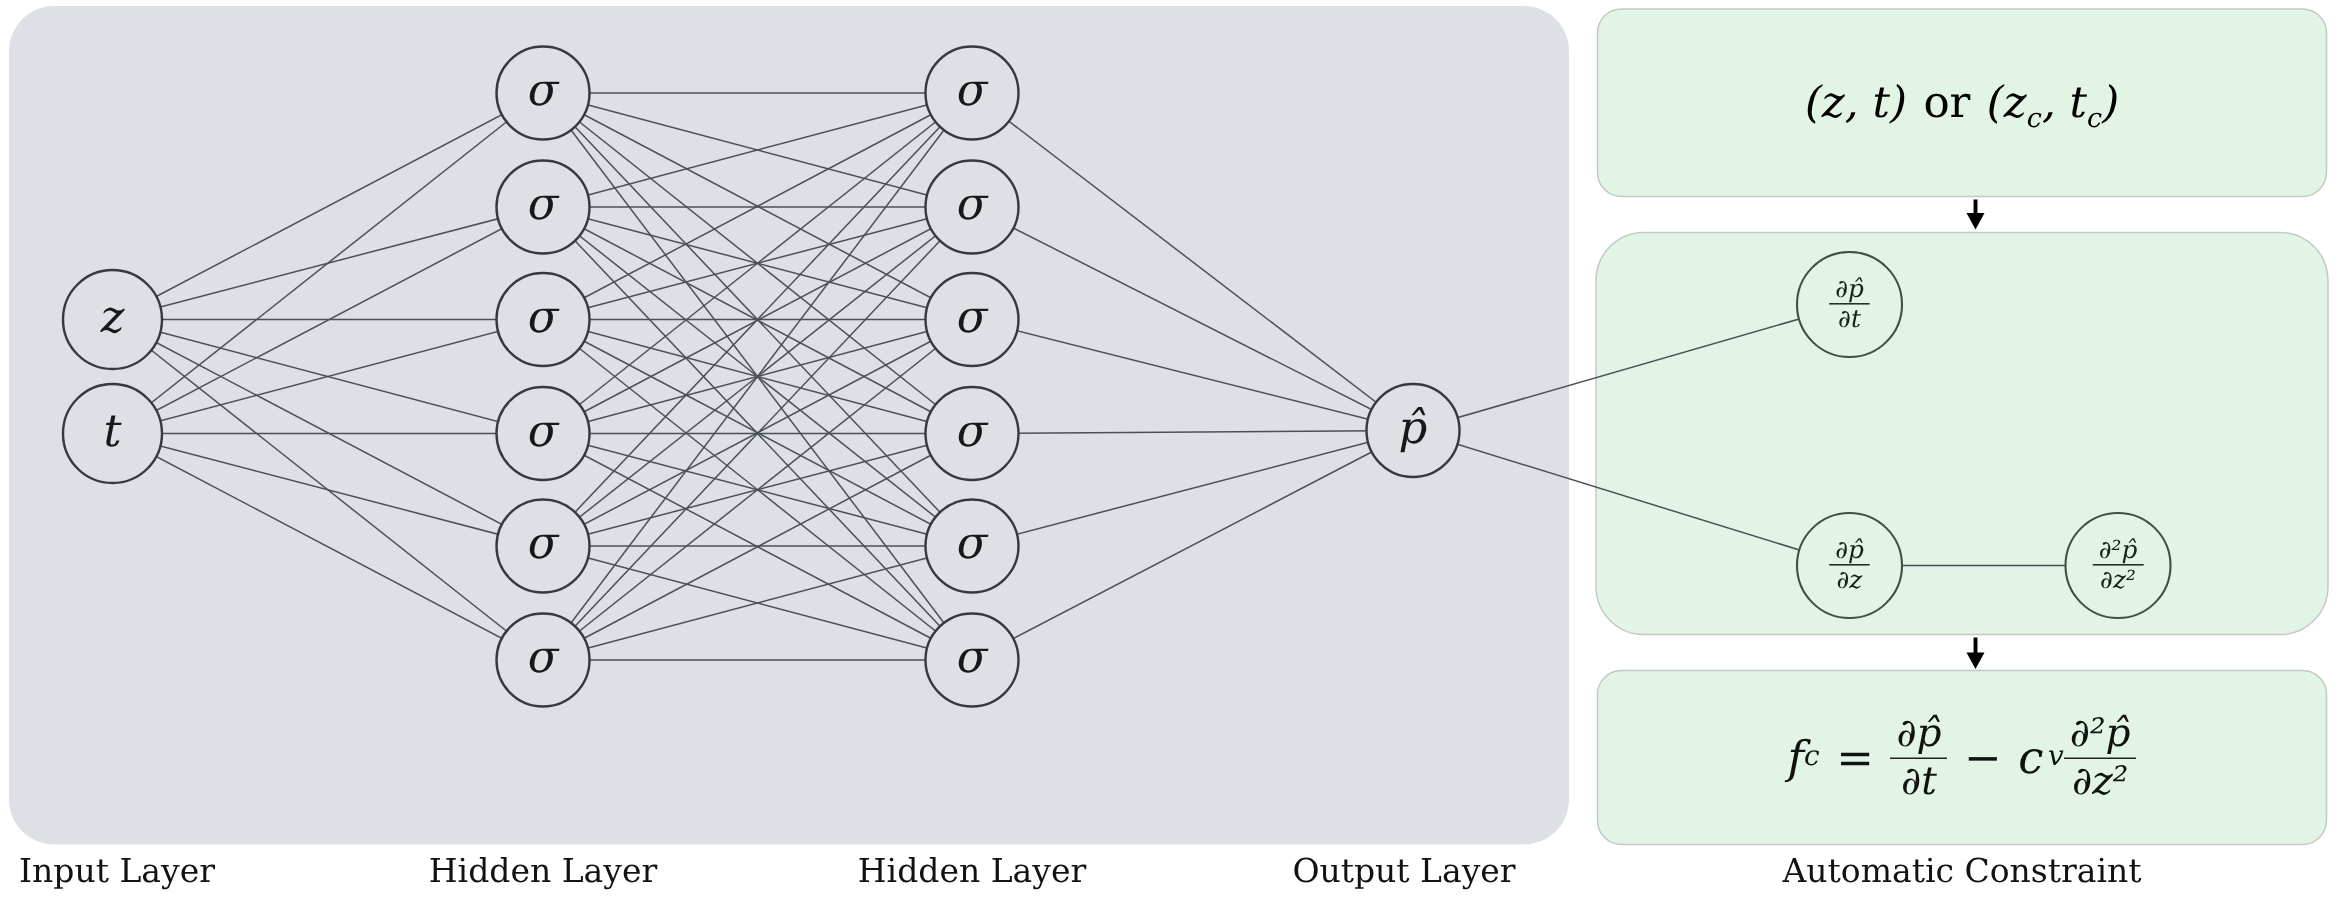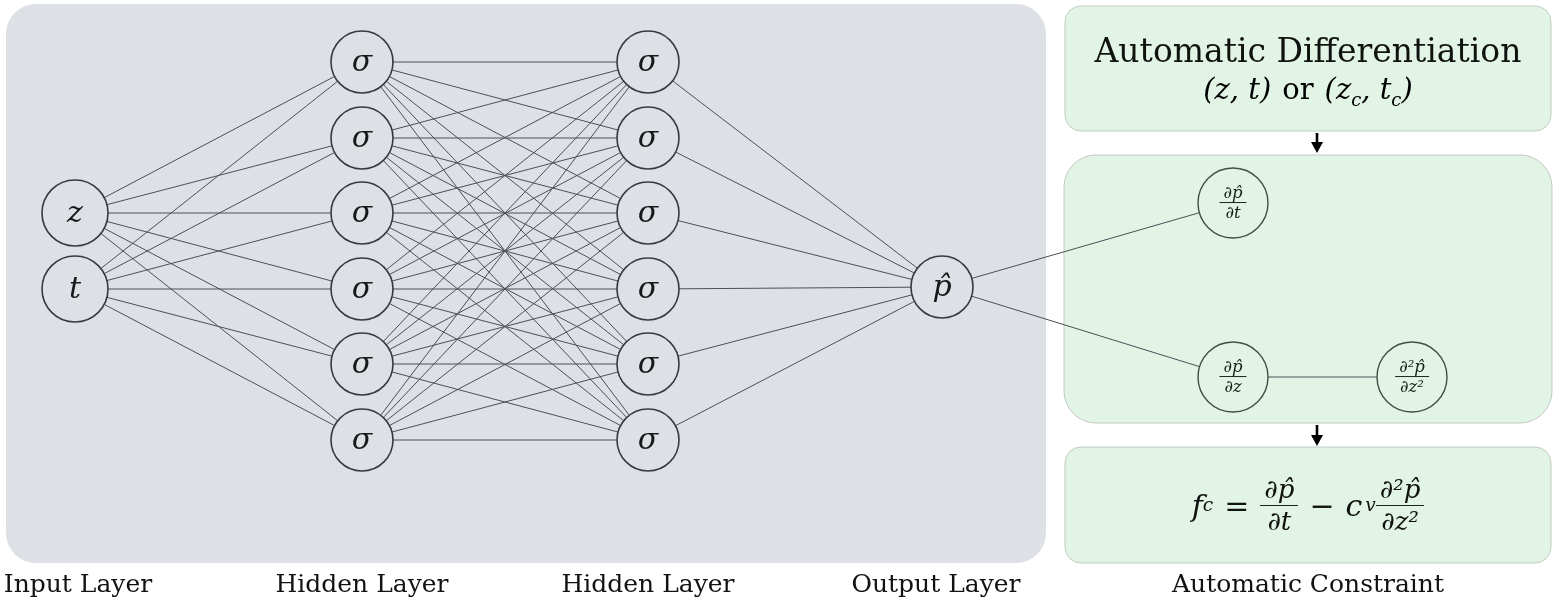--- a/index.html
+++ b/index.html
@@ -30,21 +30,21 @@
   
   .fbox{position:absolute;left:1065px;top:447px;width:486px;height:116px;
         display:flex;justify-content:center;align-items:center;
         font-style:italic;font-size:30px;color:#101210;}
   .fbox .frac{font-size:26px;}
   .fbox .op{margin:0 11px;font-style:normal;}
   .fbox .coeff{margin-right:3px;}
 
   
   .llabel{position:absolute;top:569px;transform:translateX(-50%);
-          font-size:25px;color:#121212;white-space:nowrap;}
+          font-size:22px;color:#121212;white-space:nowrap;}
 </style>
 </head>
 <body>
 
 <div class="canvas">
 
   <svg id="net-svg" width="1563" height="598" viewBox="0 0 1563 598">
       <rect x="6" y="4" width="1040" height="559" rx="30" fill="#dde1e6"></rect>
       <rect x="1065" y="6" width="486" height="125" rx="16" fill="#e2f4e6" stroke="#c2cbc3" stroke-width="1"></rect>
       <rect x="1064" y="155" width="488" height="268" rx="32" fill="#e2f4e6" stroke="#c2cbc3" stroke-width="1"></rect>
@@ -143,21 +143,20 @@
   <div class="nlabel" style="left:648px;top:62px">σ</div>
   <div class="nlabel" style="left:648px;top:138px">σ</div>
   <div class="nlabel" style="left:648px;top:213px">σ</div>
   <div class="nlabel" style="left:648px;top:289px">σ</div>
   <div class="nlabel" style="left:648px;top:364px">σ</div>
   <div class="nlabel" style="left:648px;top:440px">σ</div>
 
   <div class="nlabel" style="left:942px;top:287px">p̂</div>
 
   <div class="adbox">
-    <div class="ad-title">Automatic Differentiation</div>
     <div class="ad-expr"><span>(z, t)</span><span class="or">or</span><span>(z</span><sub>c</sub><span>, t</span><sub>c</sub><span>)</span></div>
   </div>
 
   <div class="dlabel" style="left:1233px;top:203px">
     <span class="frac">
         <span class="num">∂p̂</span>
         <span class="den">∂t</span>
       </span>
   </div>
   <div class="dlabel" style="left:1233px;top:377px">

